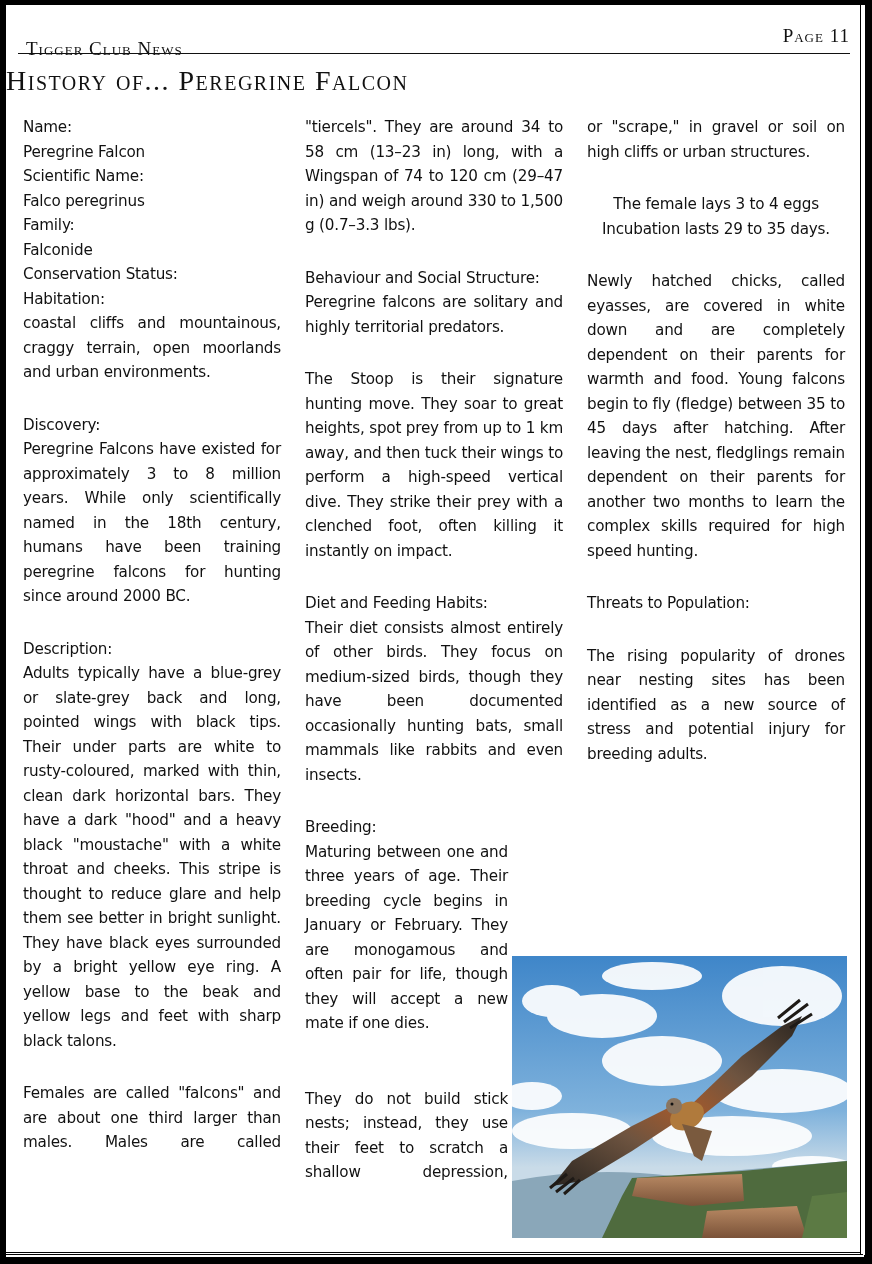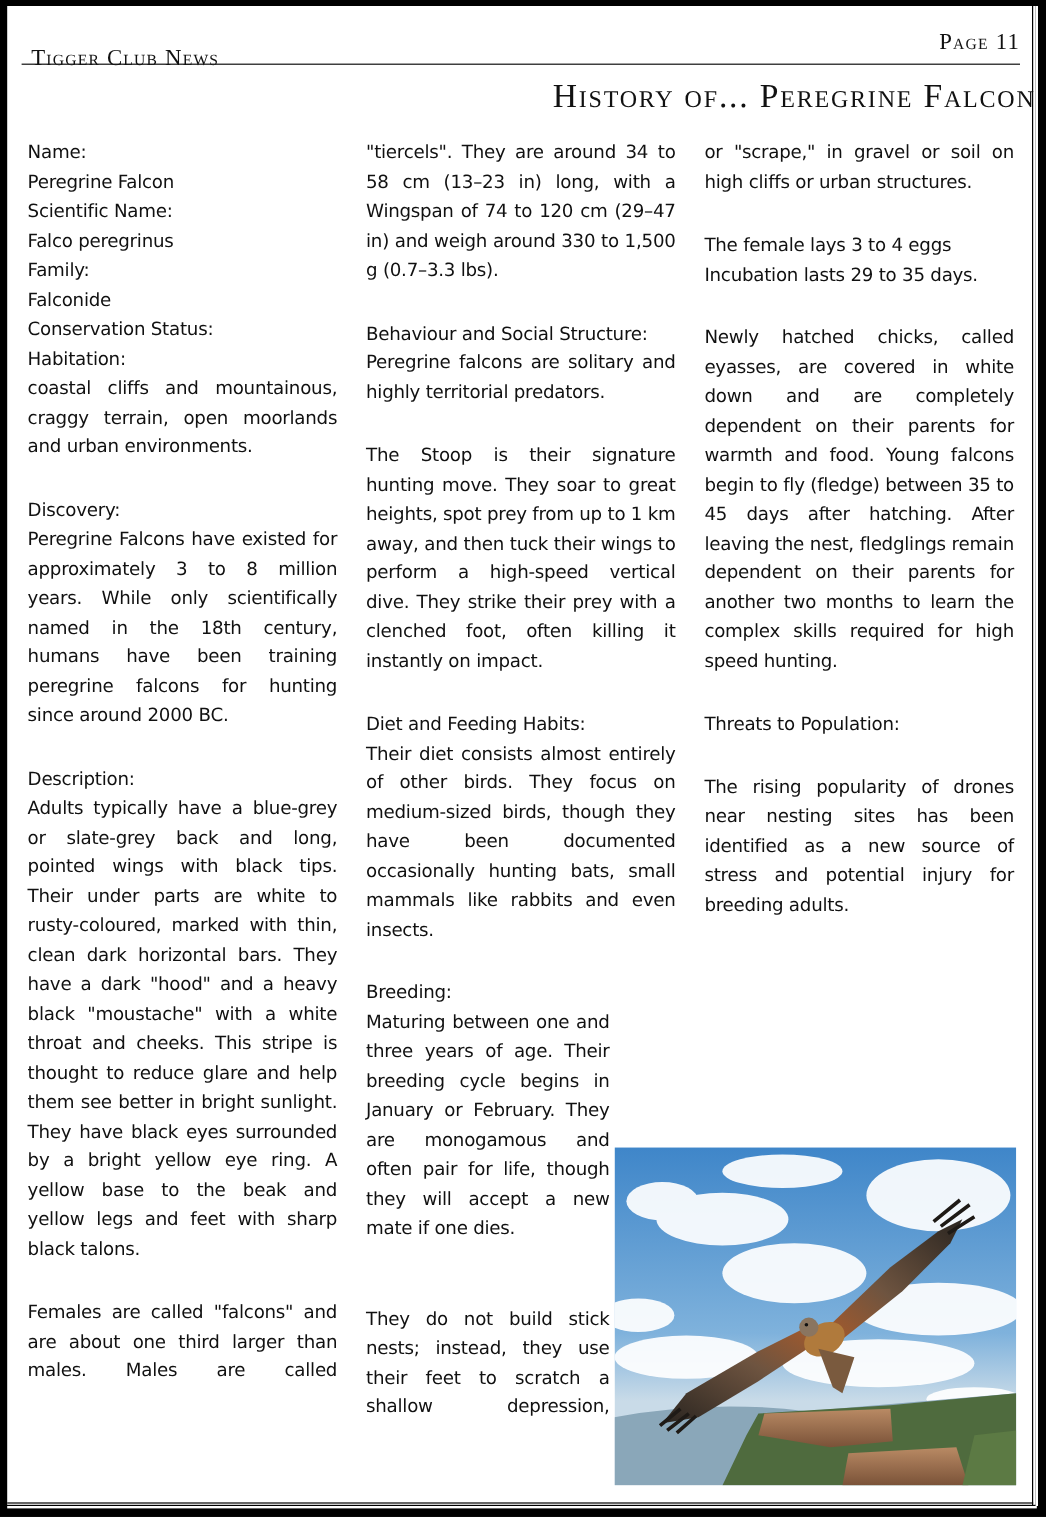--- a/index.html
+++ b/index.html
@@ -15,21 +15,21 @@
 
     .header {
       position: absolute; left: 18px; top: 20px; width: 828px; height: 24px;
       font-family: "Liberation Serif", serif; font-variant: small-caps;
       font-size: 19px; letter-spacing: 1px; color: #111;
     }
     .header .left { position: absolute; left: 2px; top: 0; margin-top: 13px; }
     .header .right { position: absolute; right: 2px; top: 0; }
     .header-rule { position: absolute; left: 12px; top: 48px; width: 832px; height: 1px; background: #111; }
     .title {
-      position: absolute; left: 0; top: 60px; width: 857px; text-align: right;
+      position: absolute; left: 0; top: 60px; width: 857px; text-align: left;
       font-family: "Liberation Serif", serif; font-variant: small-caps;
       font-size: 28px; letter-spacing: 1.5px; color: #111;
     }
     .col {
       position: absolute; top: 110px; width: 258px;
       font-family: "DejaVu Sans", sans-serif; font-size: 15.2px; line-height: 24.5px;
       color: #111; text-align: justify; letter-spacing: -0.2px;
     }
     .col1 { left: 17px; }
     .col2 { left: 299px; }
@@ -89,21 +89,21 @@
     <span class="gap"></span>
     <span class="h">Breeding:</span>
     <span class="p" style="width: 203px; display:block;">Maturing between one and three years of age. Their breeding cycle begins in January or February. They are monogamous and often pair for life, though they will accept a new mate if one dies.</span>
     <span class="gap"></span>
     <span class="p" style="width: 203px; display:block; text-align-last: justify; margin-top: 23px;">They do not build stick nests; instead, they use their feet to scratch a shallow depression,</span>
   </div>
 
   <div class="col col3">
     <span class="p">or "scrape," in gravel or soil on high cliffs or urban structures.</span>
     <span class="gap"></span>
-    <span class="p" style="text-align: left;">The female lays 3 to 4 eggs Incubation lasts 29 to 35 days.</span>
+    <span class="p" style="text-align: center;">The female lays 3 to 4 eggs Incubation lasts 29 to 35 days.</span>
     <span class="gap"></span>
     <span class="p">Newly hatched chicks, called eyasses, are covered in white down and are completely dependent on their parents for warmth and food. Young falcons begin to fly (fledge) between 35 to 45 days after hatching. After leaving the nest, fledglings remain dependent on their parents for another two months to learn the complex skills required for high speed hunting.</span>
     <span class="gap"></span>
     <span class="h">Threats to Population:</span>
     <span class="gap"></span>
     <span class="p">The rising popularity of drones near nesting sites has been identified as a new source of stress and potential injury for breeding adults.</span>
   </div>
 
   <div class="photo">
     <svg viewBox="0 0 335 282" preserveAspectRatio="none">

